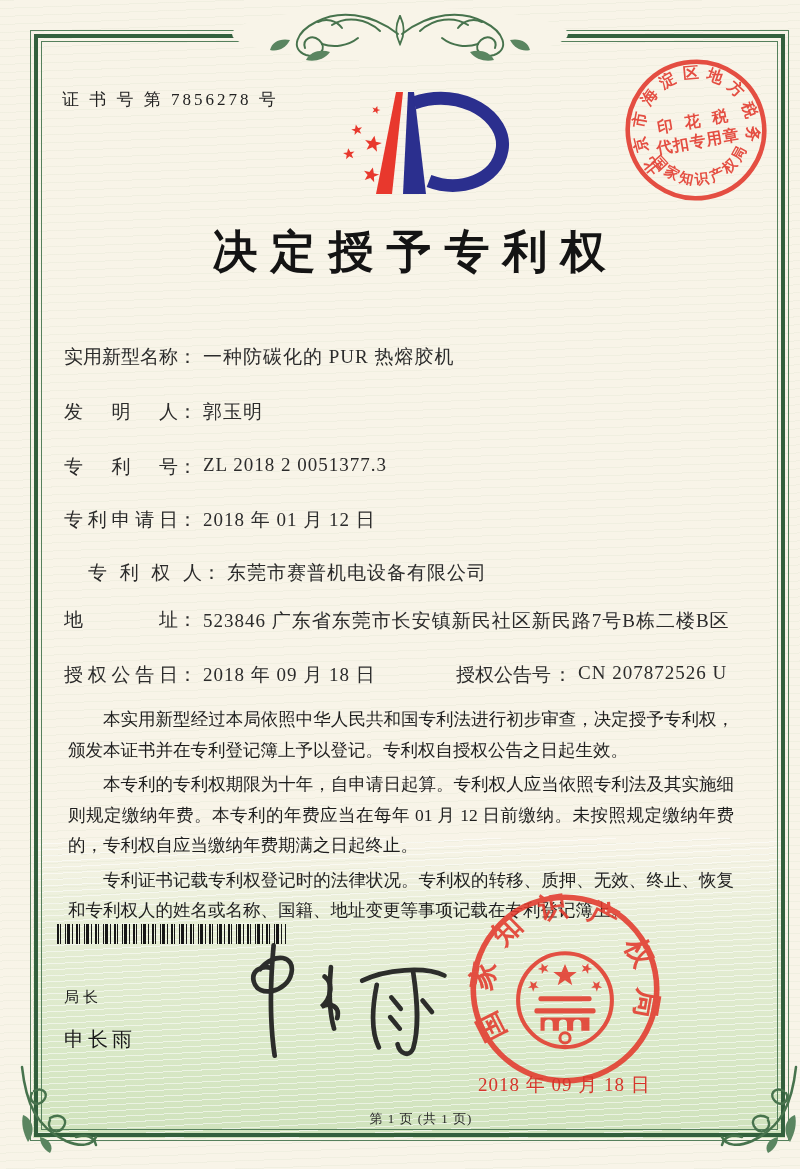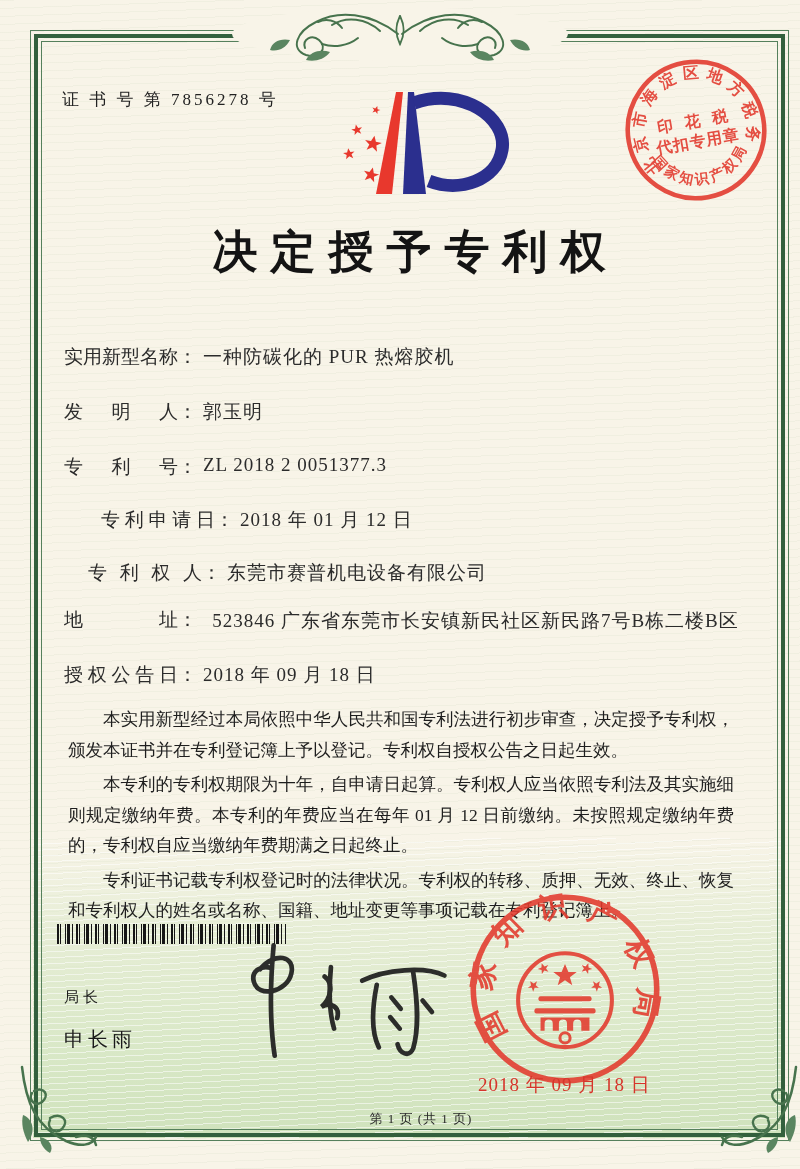--- a/index.html
+++ b/index.html
@@ -34,22 +34,22 @@
   .tax-stamp{position:absolute;left:612px;top:46px;width:168px;height:168px;transform:rotate(-10deg);opacity:.92;}
 
   .title{position:absolute;left:0;top:222px;width:100%;text-align:center;
     font-size:45px;font-weight:700;letter-spacing:13px;padding-left:13px;box-sizing:border-box;color:#141414;}
 
   .fields{position:absolute;left:64px;top:344px;width:672px;font-size:19px;}
   .f-row{position:absolute;left:0;white-space:nowrap;}
   .f-label{display:inline-block;width:114px;text-align:justify;text-align-last:justify;vertical-align:top;}
   .f-colon{display:inline-block;vertical-align:top;}
   .f-value{display:inline-block;margin-left:6px;letter-spacing:1px;vertical-align:top;}
-  .f-value.wrap{white-space:normal;width:545px;line-height:28px;text-align:center;}
-  .r1{top:0;} .r2{top:55px;} .r3{top:110px;} .r4{top:163px;margin-left:37px;} .r5{top:216px;margin-left:24px;} .r6{top:263px;} .r7{top:318px;}
+  .f-value.wrap{white-space:normal;width:545px;line-height:28px;}
+  .r1{top:0;} .r2{top:55px;} .r3{top:110px;} .r4{top:163px;} .r5{top:216px;margin-left:24px;} .r6{top:263px;} .r7{top:318px;}
   .grant-right{position:absolute;left:392px;top:0;white-space:nowrap;}
   .grant-right .f-colon{margin-left:2px;}
 
   .body-text{position:absolute;left:64px;top:700px;width:674px;font-size:17.5px;line-height:30.5px;text-align:justify;color:#1e1e1e;}
   .body-text p{margin:4px;text-indent:2em;}
 
   .barcode{position:absolute;left:57px;top:924px;width:229px;height:20px;
     background:repeating-linear-gradient(90deg,
       #161616 0 2px, transparent 2px 3px,
       #161616 3px 4px, transparent 4px 8px,
@@ -151,20 +151,23 @@
         <span class="f-label">专利申请日</span><span class="f-colon">：</span><span class="f-value">2018 年 01 月 12 日</span>
       </div>
       <div class="f-row r5">
         <span class="f-label">专利权人</span><span class="f-colon">：</span><span class="f-value">东莞市赛普机电设备有限公司</span>
       </div>
       <div class="f-row r6">
         <span class="f-label">地址</span><span class="f-colon">：</span><span class="f-value wrap">523846 广东省东莞市长安镇新民社区新民路7号B栋二楼B区</span>
       </div>
       <div class="f-row r7">
         <span class="f-label">授权公告日</span><span class="f-colon">：</span><span class="f-value">2018 年 09 月 18 日</span>
+        <span class="grant-right">
+          <span>授权公告号</span><span class="f-colon">：</span><span class="f-value">CN 207872526 U</span>
+        </span>
       </div>
     </div>
 
     <div class="body-text">
       <p>本实用新型经过本局依照中华人民共和国专利法进行初步审查，决定授予专利权，颁发本证书并在专利登记簿上予以登记。专利权自授权公告之日起生效。</p>
       <p>本专利的专利权期限为十年，自申请日起算。专利权人应当依照专利法及其实施细则规定缴纳年费。本专利的年费应当在每年 01 月 12 日前缴纳。未按照规定缴纳年费的，专利权自应当缴纳年费期满之日起终止。</p>
       <p>专利证书记载专利权登记时的法律状况。专利权的转移、质押、无效、终止、恢复和专利权人的姓名或名称、国籍、地址变更等事项记载在专利登记簿上。</p>
     </div>
 
     <div class="barcode"></div>

